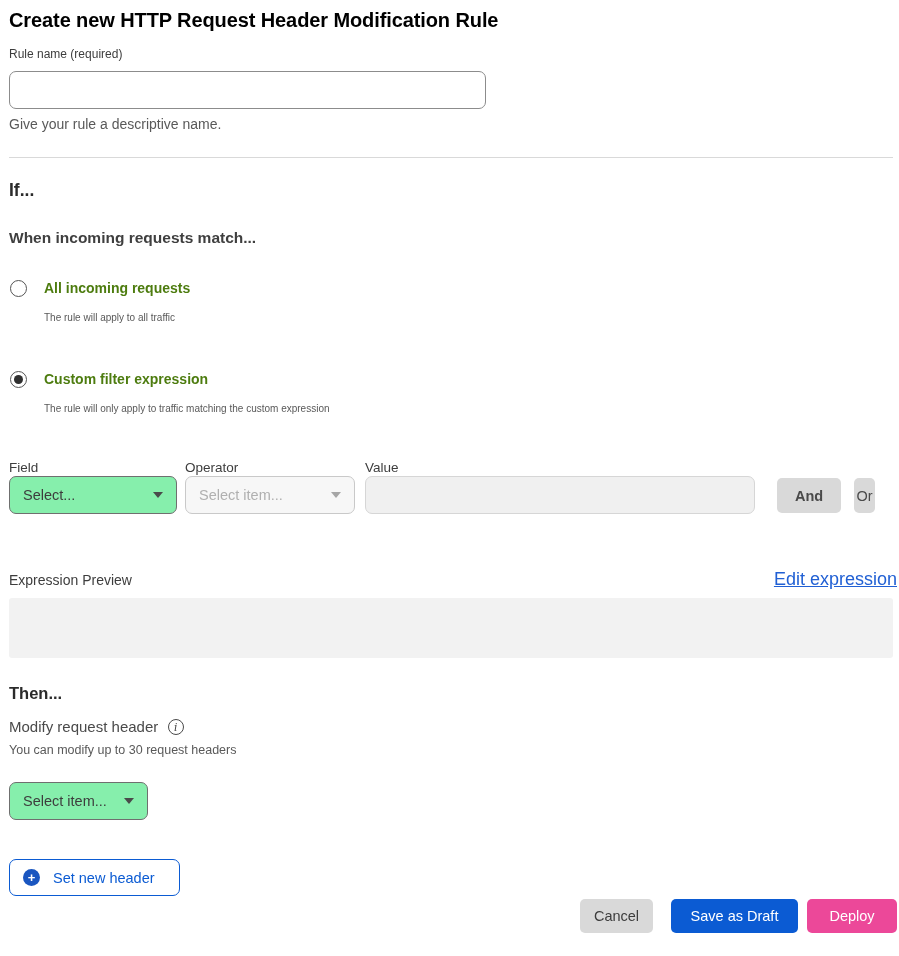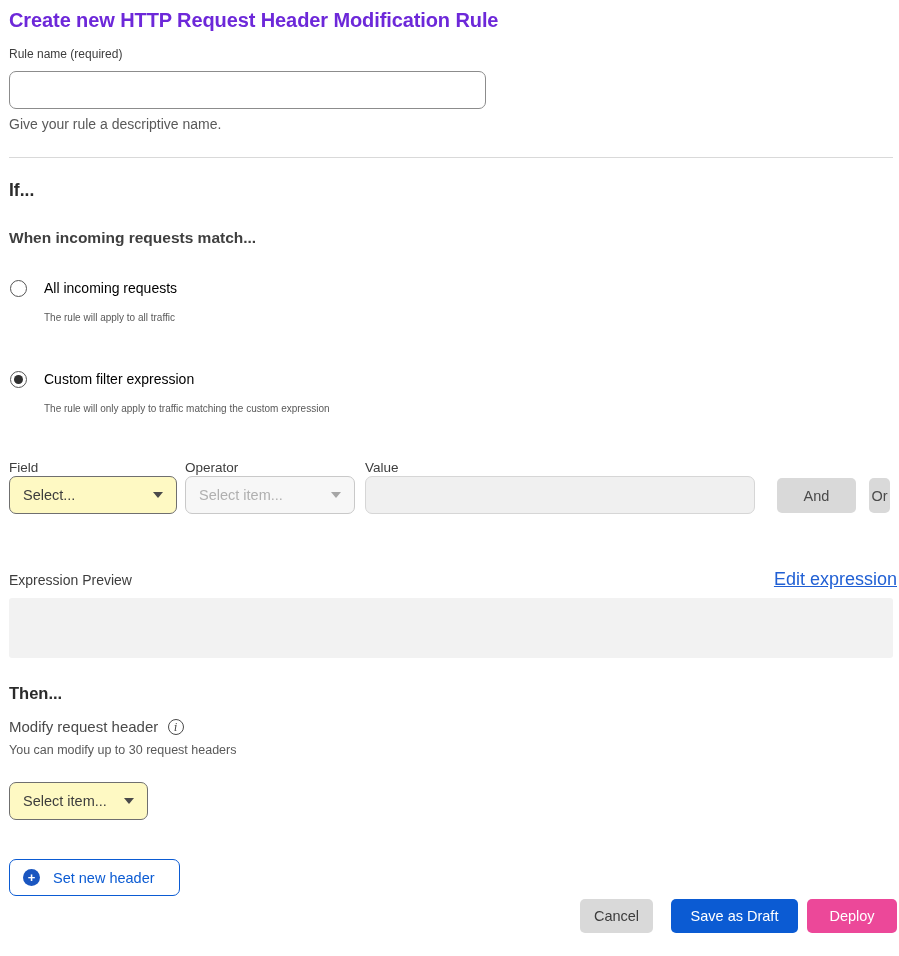--- a/index.html
+++ b/index.html
@@ -9,21 +9,21 @@
     height: 956px;
     font-family: "Liberation Sans", sans-serif;
     color: #3d3d3d;
     overflow: hidden;
   }
   .page { padding: 8px 2px 0 9px; width: 899px; height: 956px; }
 
   .page-title {
     font-size: 20px;
     font-weight: 700;
-    color: #6d28d9;
+    color: #000000;
     line-height: 1.2;
     letter-spacing: -0.1px;
   }
 
   .field-label { margin-top: 14px; font-size: 12px; color: #3d3d3d; line-height: 17px; }
 
   .rule-name-input {
     display: block;
     margin-top: 8px;
     width: 477px;
@@ -54,37 +54,37 @@
     margin-left: 1px;
     margin-top: 1px;
     flex: 0 0 auto;
     display: flex; align-items: center; justify-content: center;
     cursor: pointer;
     background: #fff;
   }
   .radio .radio-dot { display: none; width: 9px; height: 9px; border-radius: 50%; background: #2f2f2f; }
   .radio.checked .radio-dot { display: block; }
   .radio-texts { margin-left: 17px; }
-  .radio-label { font-size: 14px; font-weight: 400; color: #000000; line-height: 18px; }
+  .radio-label { font-size: 14px; font-weight: 700; color: #4d7c0f; line-height: 18px; }
   .radio-desc { margin-top: 12px; font-size: 10px; color: #595959; line-height: 18px; }
 
   .builder-row { display: flex; align-items: flex-end; margin-top: 41px; }
   .builder-group { display: flex; flex-direction: column; }
   .builder-label { font-size: 13.5px; color: #3d3d3d; line-height: 17px; }
 
   .select-box {
     height: 38px;
     border-radius: 7px;
     display: flex;
     align-items: center;
     justify-content: space-between;
     padding: 0 13px;
     font-size: 14.5px;
     cursor: pointer;
-    background: #fef9c3;
+    background: #86efac;
   }
   .select-box.enabled { border: 1px solid #6f6f6f; color: #3d3d3d; }
   .select-box.disabled { border: 1px solid #c9c9c9; color: #b0b0b0; background: #f7f7f7; cursor: default; }
 
   .caret {
     width: 0; height: 0;
     border-left: 5px solid transparent;
     border-right: 5px solid transparent;
     border-top: 6px solid #4a4a4a;
     margin-left: 8px;
@@ -111,21 +111,21 @@
     height: 35px;
     border: none;
     border-radius: 5px;
     background: #d9d9d9;
     color: #4a4a4a;
     font-size: 14.5px;
     font-family: "Liberation Sans", sans-serif;
     cursor: pointer;
     margin-bottom: 1px;
   }
-  .and-btn { width: 79px; margin-left: 22px; }
+  .and-btn { width: 64px; margin-left: 22px; font-weight: bold; }
   .or-btn { width: 21px; margin-left: 13px; }
 
   .preview-header {
     margin-top: 56px;
     display: flex;
     justify-content: space-between;
     align-items: baseline;
     margin-right: 0;
   }
   .preview-label { font-size: 14px; color: #3d3d3d; line-height: 18px; }

